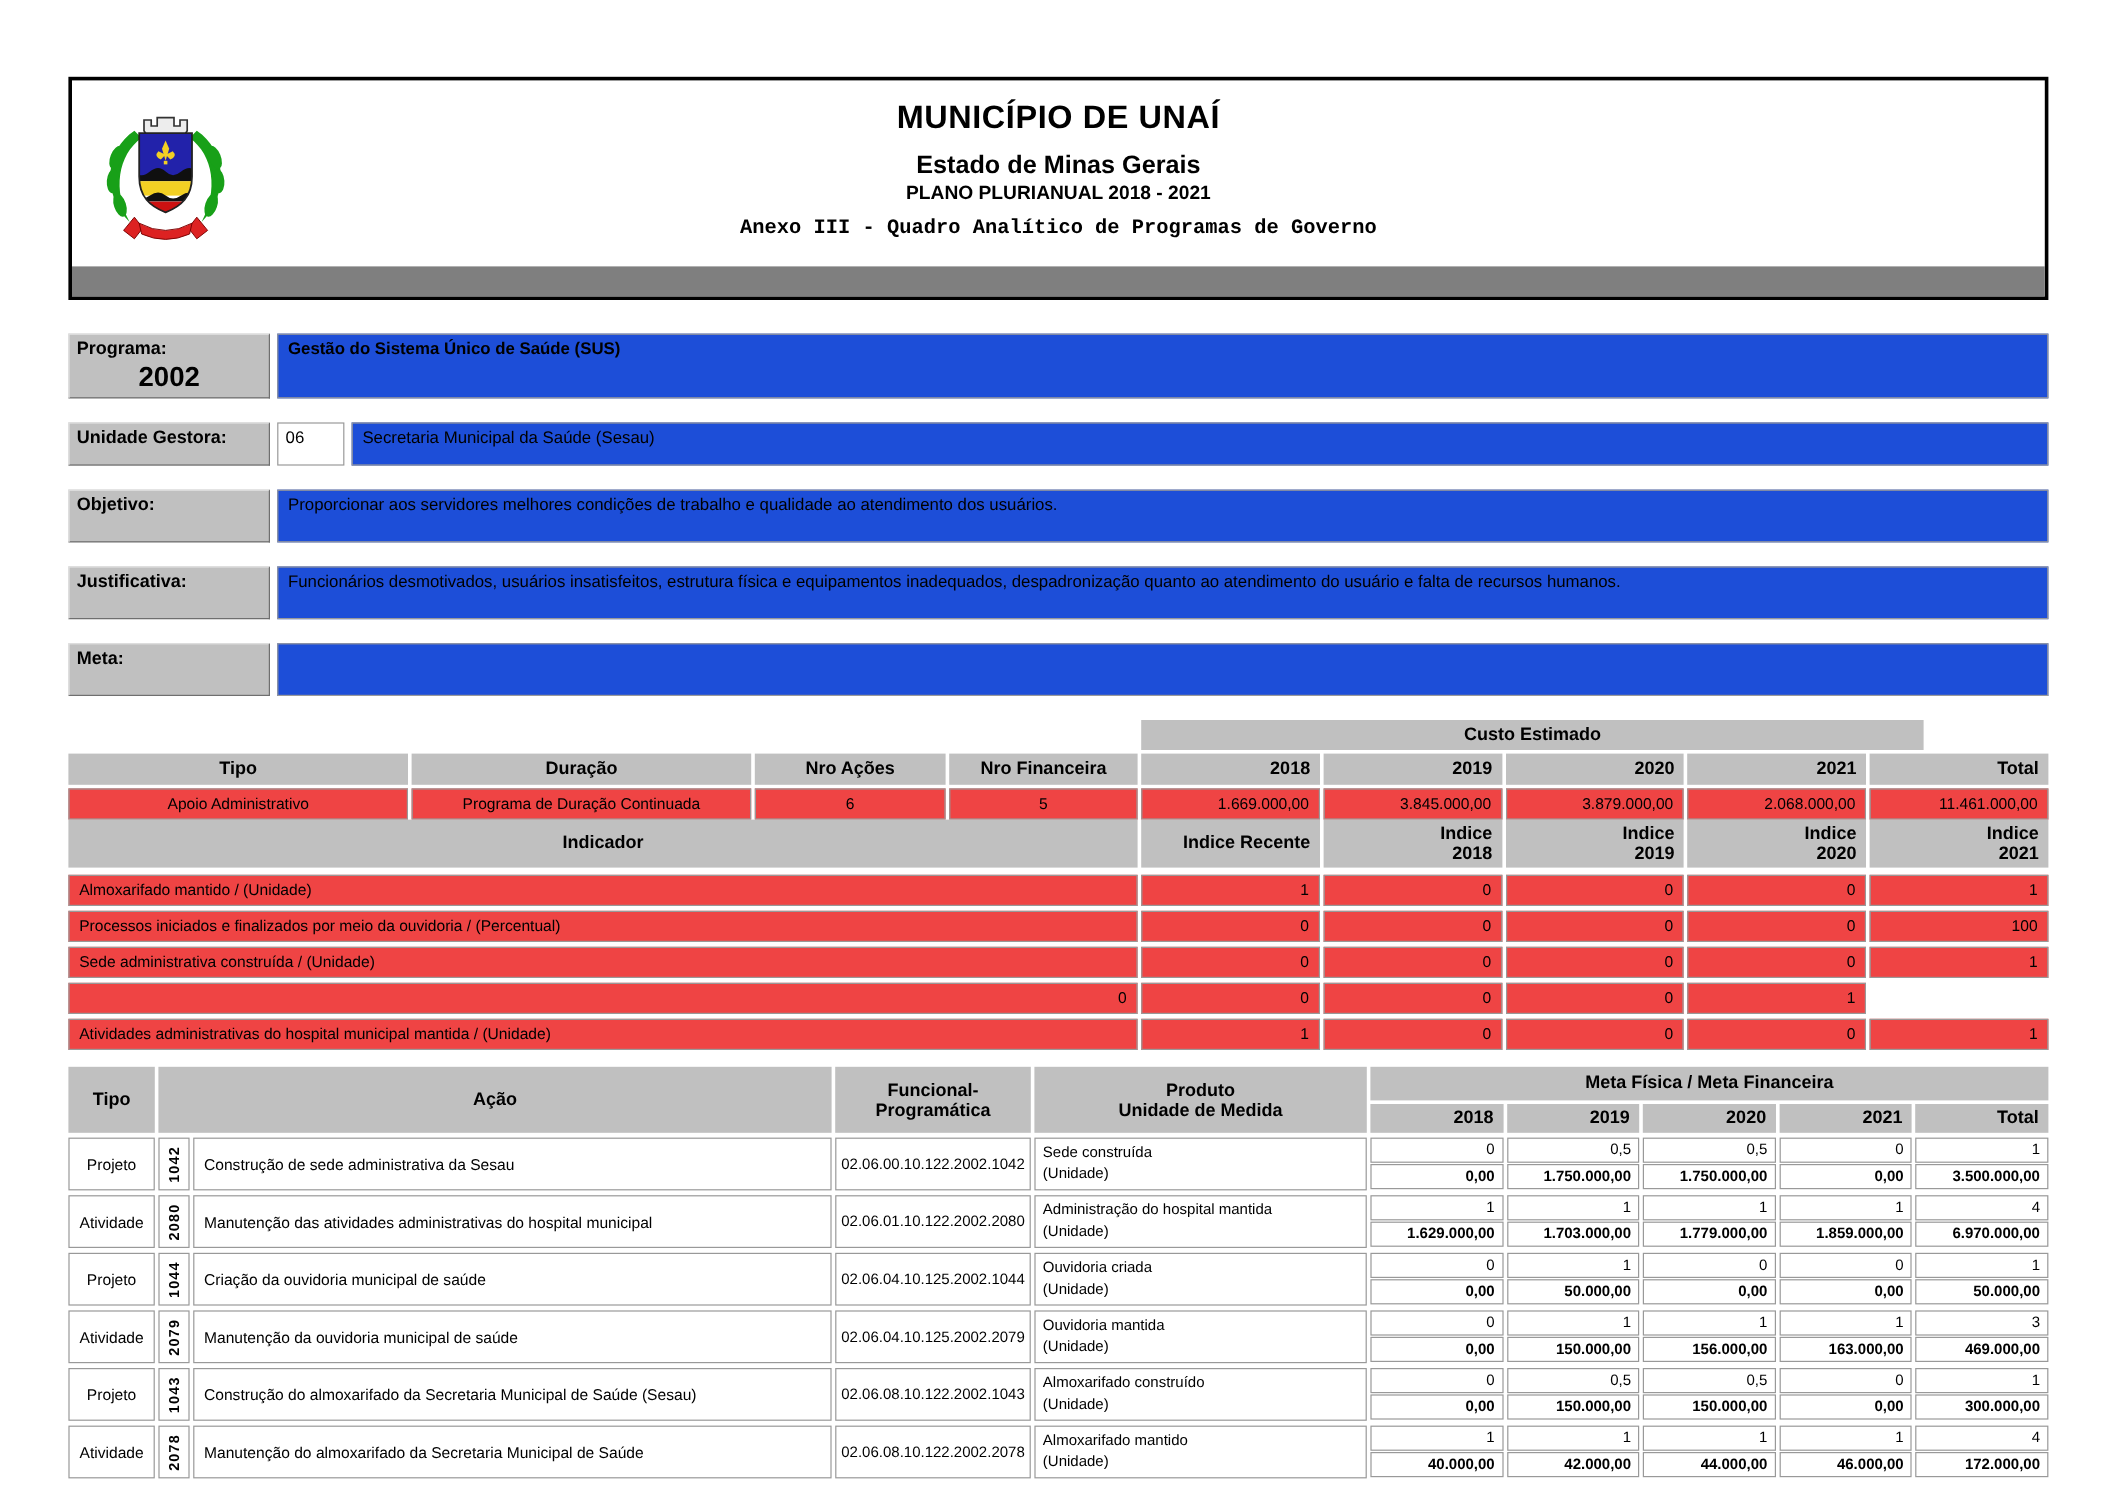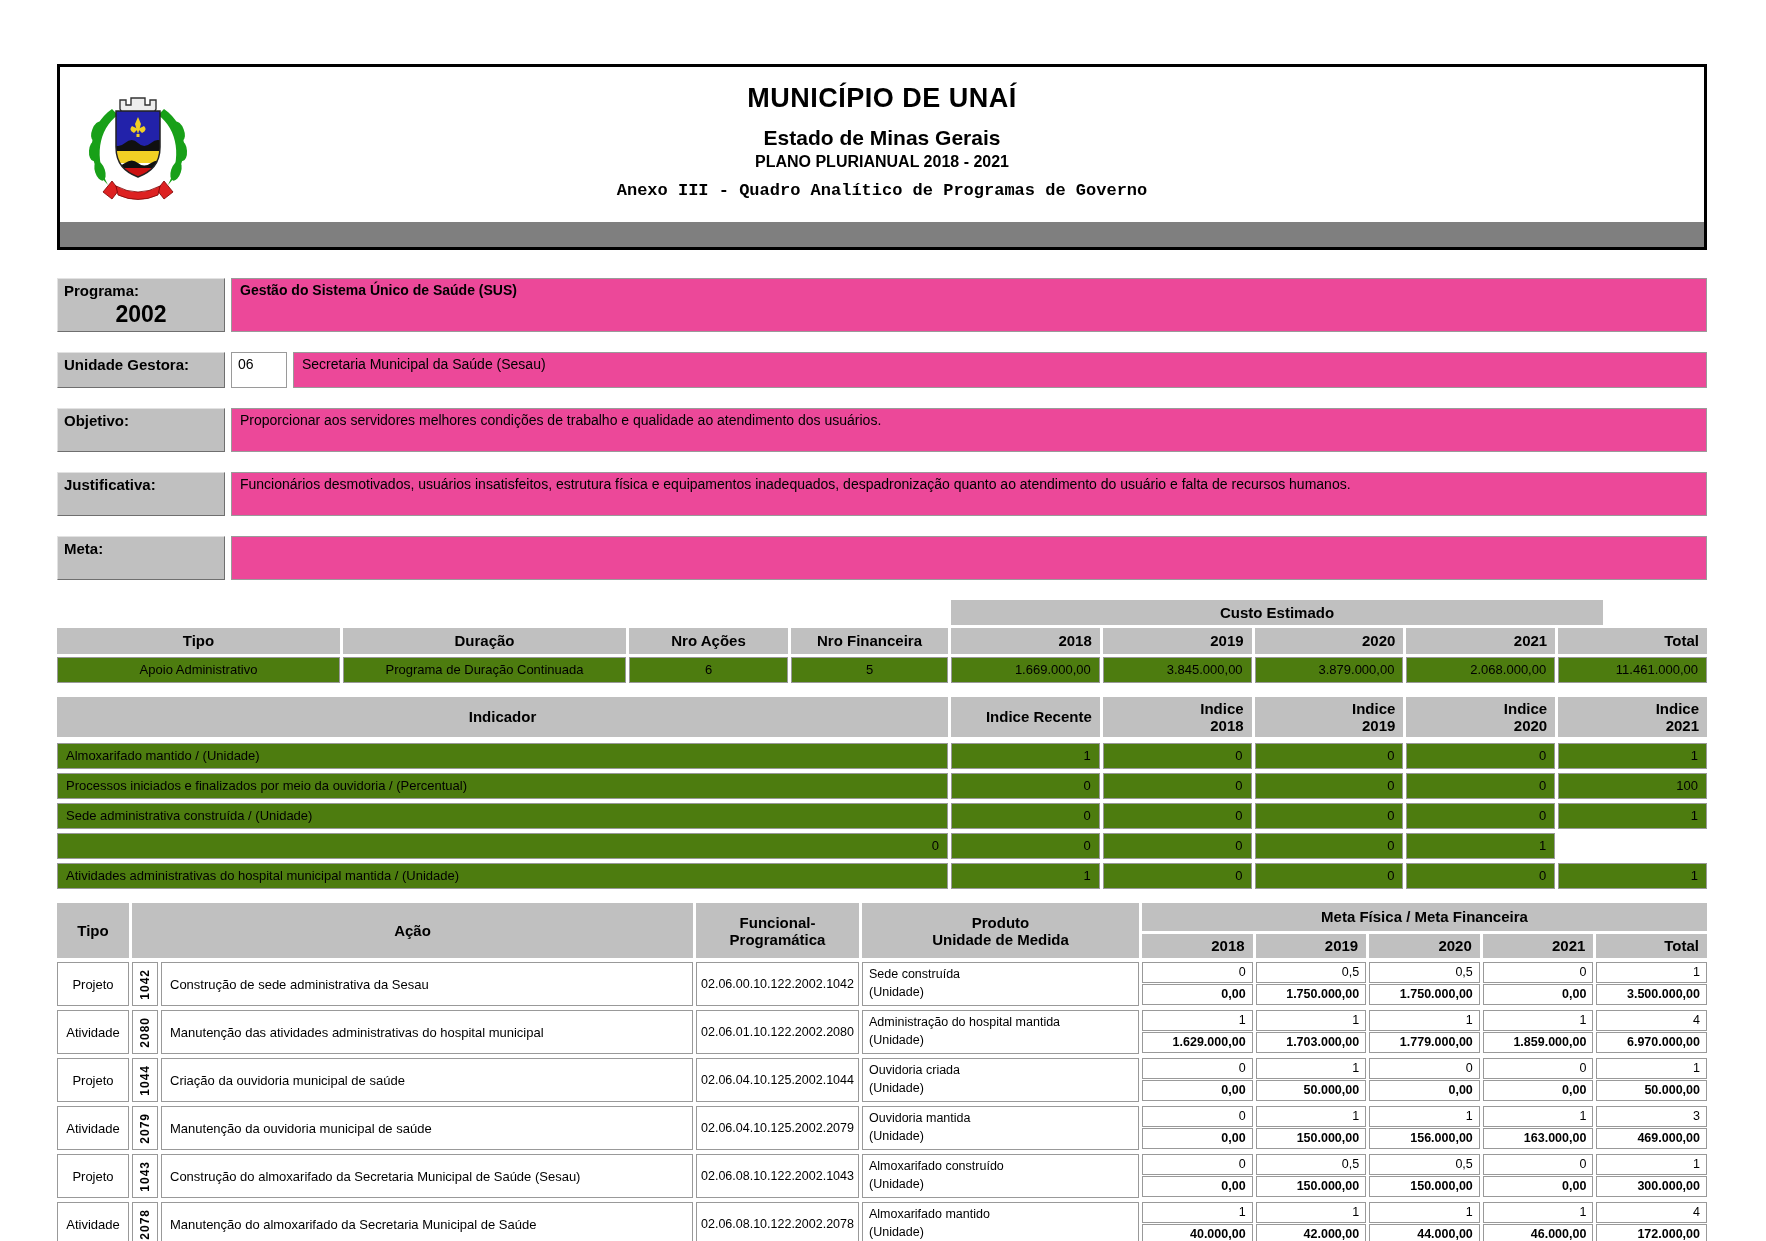--- a/index.html
+++ b/index.html
@@ -14,40 +14,40 @@
   .t1 { font-size:27px; font-weight:bold; margin-top:16px; letter-spacing:0.5px; }
   .t2 { font-size:21px; font-weight:bold; margin-top:12px; }
   .t3 { font-size:16px; font-weight:bold; margin-top:3px; }
   .t4 { font-size:17px; font-weight:bold; margin-top:10px;font-family:Liberation Mono, monospace; }
   .hdr-bar { position:absolute; left:0; right:0; bottom:0; height:25px; background:#7f7f7f; }
 
   
   .info { margin-top:28px; }
   .irow { display:flex; gap:6px; margin-bottom:20px; align-items:stretch; }
   .ilabel { width:168px; flex:0 0 168px; background:#c0c0c0; border:1px solid; border-color:#e2e2e2 #6f6f6f #6f6f6f #e2e2e2; padding:3px 6px; font-weight:bold; font-size:15px; box-sizing:border-box; }
-  .ival { flex:1; border:1px solid #9a9a9a; background:#ec4899; padding:3px 8px; font-size:14px; box-sizing:border-box; }
+  .ival { flex:1; border:1px solid #9a9a9a; background:#1d4ed8; padding:3px 8px; font-size:14px; box-sizing:border-box; }
   .ival.bold { font-weight:bold; }
   .pcode { text-align:center; font-size:23px; font-weight:bold; margin-top:2px; }
   .ucode { flex:0 0 56px; border:1px solid #9a9a9a; padding:3px 6px; font-size:14px; box-sizing:border-box; }
 
   
   .gray { background:#c0c0c0; font-weight:bold; font-size:15px; box-sizing:border-box; }
-  .cell { border:1px solid #999; background:#4d7c0f; font-size:13px; box-sizing:border-box; }
+  .cell { border:1px solid #999; background:#ef4444; font-size:13px; box-sizing:border-box; }
   .center { text-align:center; }
   .right { text-align:right; }
   .left  { text-align:left; }
 
   
   .custo-bar { margin-left:894px; width:652px; height:25px; line-height:25px; text-align:center; margin-top:18px; }
 
   .sumgrid { display:grid; grid-template-columns:283px 283px 159px 157px repeat(5,1fr); gap:3px; margin-top:3px; }
   .sumgrid .h { height:26px; line-height:26px; padding:0 8px; }
   .sumgrid .d { height:26px; line-height:24px; padding:0 8px; }
 
-  .indgrid { display:grid; grid-template-columns:891px repeat(5,1fr); gap:3px; margin-top:14px; }
+  .indgrid { display:grid; grid-template-columns:891px repeat(5,1fr); gap:3px; }
   .indgrid .h2 { height:40px; padding:2px 8px; line-height:17px; }
   .indgrid .h2.one { line-height:36px; }
   .indgrid .big { line-height:36px; }
   .indgrid .d { height:26px; line-height:24px; padding:0 8px; }
   .yr2 { display:flex; flex-direction:column; justify-content:center; align-items:flex-end; }
 
   
   .actgrid { display:grid; grid-template-columns:72px 26px 532px 163px 277px repeat(5,1fr); gap:3px; }
   .acthead { grid-template-rows:28px 24px; margin-top:14px; }
   .acthead .span2 { grid-row:1 / 3; display:flex; align-items:center; justify-content:center; text-align:center; line-height:17px; }

